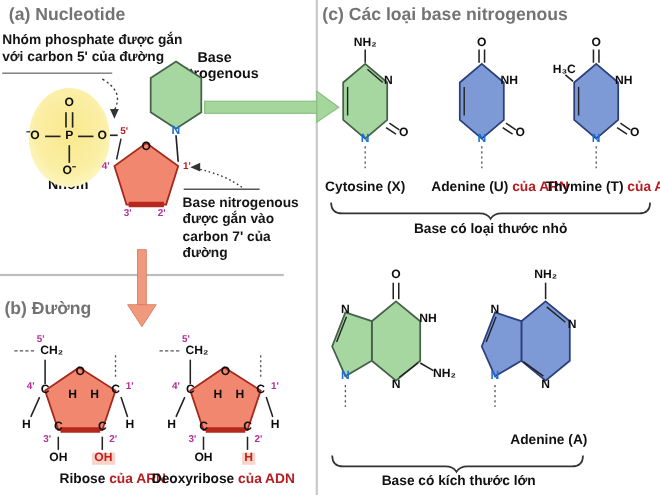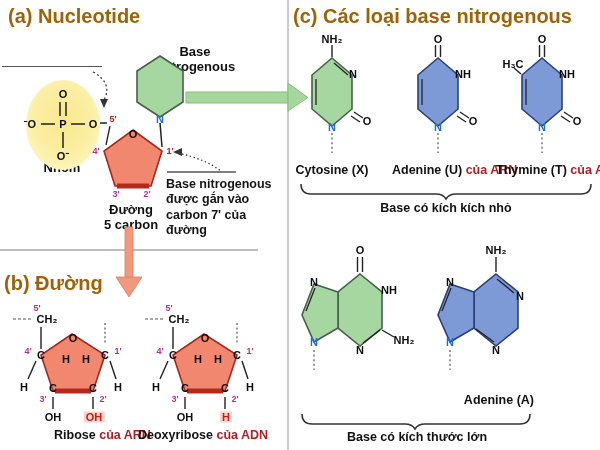--- a/index.html
+++ b/index.html
@@ -1,20 +1,20 @@
 <!DOCTYPE html>
 <html style="--green: #a6d7a0; --blue: #7e9ad6; --salmon: #f2876f; --yellow: #fbeea2; --red: #b51d22; --magenta: #b03095; --blue_n: #1b6fd6; --hl: #f8d3c8; --arrow_green: #a5d69b; --arrow_salmon: #f0997d;"><head>
 <meta charset="utf-8">
 <style>
   html,body{margin:0;padding:0;background:#fff;}
   .stage{position:relative;width:600px;height:450px;background:#fff;overflow:hidden;
          font-family:"Liberation Sans",sans-serif;color:#111;}
   .vline{position:absolute;left:287px;top:0;width:2px;height:450px;background:#c9c9c9;}
   .hline{position:absolute;left:0;top:249px;width:258px;height:2px;background:#bdbdbd;}
-  .title{position:absolute;font-size:20px;font-weight:bold;color:#a16207;margin:0;white-space:nowrap;}
+  .title{position:absolute;font-size:16px;font-weight:bold;color:#737373;margin:0;white-space:nowrap;}
   .note{position:absolute;font-size:12.5px;font-weight:bold;line-height:1.22;color:#151515;}
   .underl{position:absolute;border-top:1.5px solid #555;}
   .capC{position:absolute;font-size:13px;font-weight:bold;text-align:center;line-height:1.18;color:#101010;}
   .struct{position:absolute;}
   .struct svg{position:absolute;left:0;top:0;width:100%;height:100%;overflow:visible;}
   .lbl{position:absolute;transform:translate(-50%,-50%);font-weight:bold;font-size:11px;
        line-height:1;white-space:nowrap;}
   .lbl.k{color:#0d0d0d;}
   .lbl.b{color:var(--blue_n,#1b6fd6);}
   .lbl.m{color:var(--magenta,#b03095);font-size:9px;}
@@ -28,35 +28,35 @@
 </head>
 <body>
 
 <div class="stage">
 
   <div class="vline"></div>
   <div class="hline"></div>
 
   <h1 class="title" style="left:8px;top:5px;">(a) Nucleotide</h1>
 
+  <div class="note" style="left:2px;top:29px;width:170px;">
+    <div>Nhóm phosphate được gắn</div>
+    <div>với carbon 5' của đường</div>
+  </div>
   <div class="underl" style="left:2px;top:66px;width:100px;"></div>
 
   <div class="capC" style="left:160px;top:16px;width:70px;margin-top:28px;">
     <div>Base</div>
     <div>nitrogenous</div>
   </div>
 
   <div class="capC" style="left:12px;top:160px;width:100px;">
     <div>Nhóm</div>
   </div>
 
-  <div class="capC" style="left:95px;top:202px;width:72px;">
-    <div>Đường</div>
-    <div>5 carbon</div>
-  </div>
 
   <div class="note" style="left:166px;top:177px;width:118px;">
     <div>Base nitrogenous</div>
     <div>được gắn vào</div>
     <div>carbon 7' của đường</div>
   </div>
 
   <div class="struct" style="left:0;top:0;width:287px;height:250px;">
     <svg viewBox="0 0 287 250">
       <defs>
@@ -242,21 +242,21 @@
     <span class="src">của ARN</span>
   </div>
   <div class="capRow" style="left:496px;top:163px;width:104px;">
     <span>Thymine (T)</span>
     <span class="src">của ADN</span>
   </div>
 
   <svg class="arrowSvg" style="left:299px;top:182px;width:294px;height:18px;" viewBox="0 0 294 18">
     <path d="M2,2 q0,10 10,10 h125 q7,0 10,5 q3,-5 10,-5 h125 q10,0 10,-10" fill="none" stroke="#333" stroke-width="1.5"></path>
   </svg>
-  <div class="bracketLabel" style="left:299px;top:201px;width:294px;">Base có kích kích nhỏ</div>
+  <div class="bracketLabel" style="left:299px;top:201px;width:294px;">Base có loại thước nhỏ</div>
 
   <div class="struct" style="left:296px;top:238px;width:130px;height:160px;">
     <svg viewBox="0 0 130 160">
       <polygon points="64,36 86,54 86,90 64,108 42,90 42,54" fill="var(--green)" stroke="#46604a" stroke-width="1.6"></polygon>
       <polygon points="42,54 18,46 6,77 18,104 42,90" fill="var(--green)" stroke="#46604a" stroke-width="1.6"></polygon>
       <line x1="61.5" y1="19" x2="61.5" y2="34" stroke="#222" stroke-width="1.4"></line>
       <line x1="66.5" y1="19" x2="66.5" y2="34" stroke="#222" stroke-width="1.4"></line>
       <line x1="86" y1="92" x2="98" y2="99" stroke="#222" stroke-width="1.4"></line>
       <line x1="84" y1="92" x2="67" y2="105" stroke="#222" stroke-width="1.3"></line>
       <line x1="19" y1="50" x2="10" y2="73" stroke="#222" stroke-width="1.3"></line>

